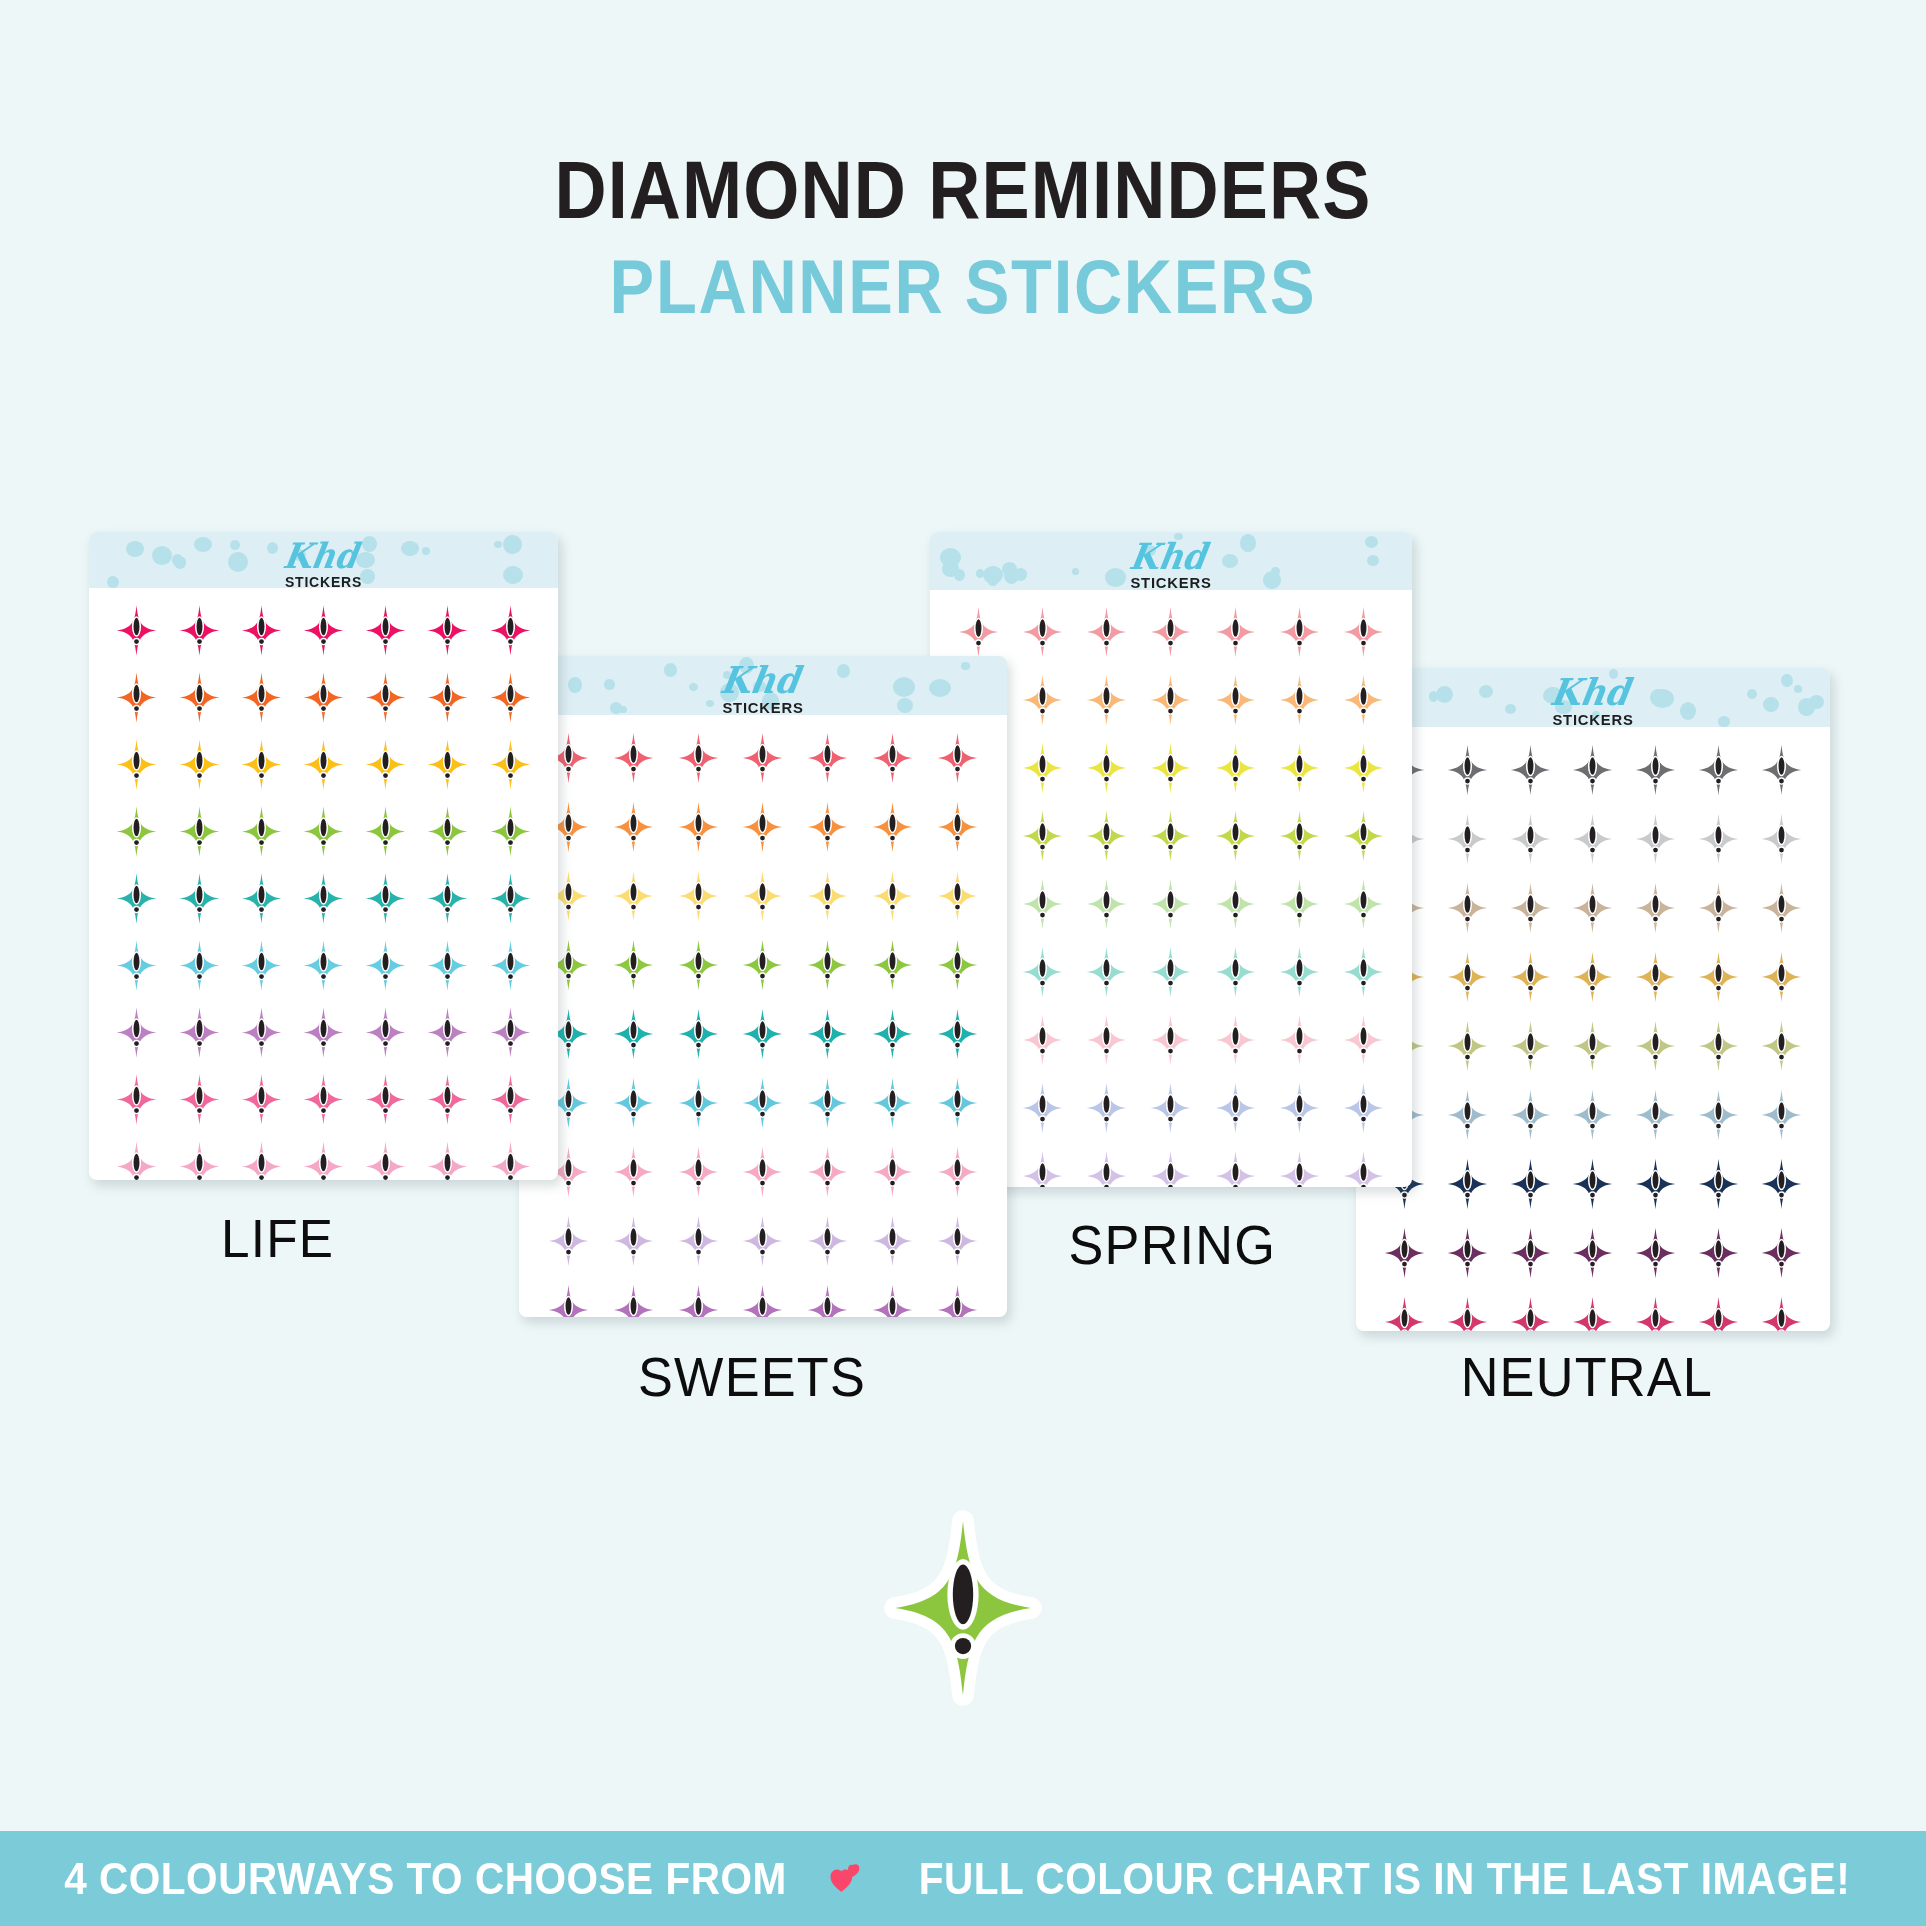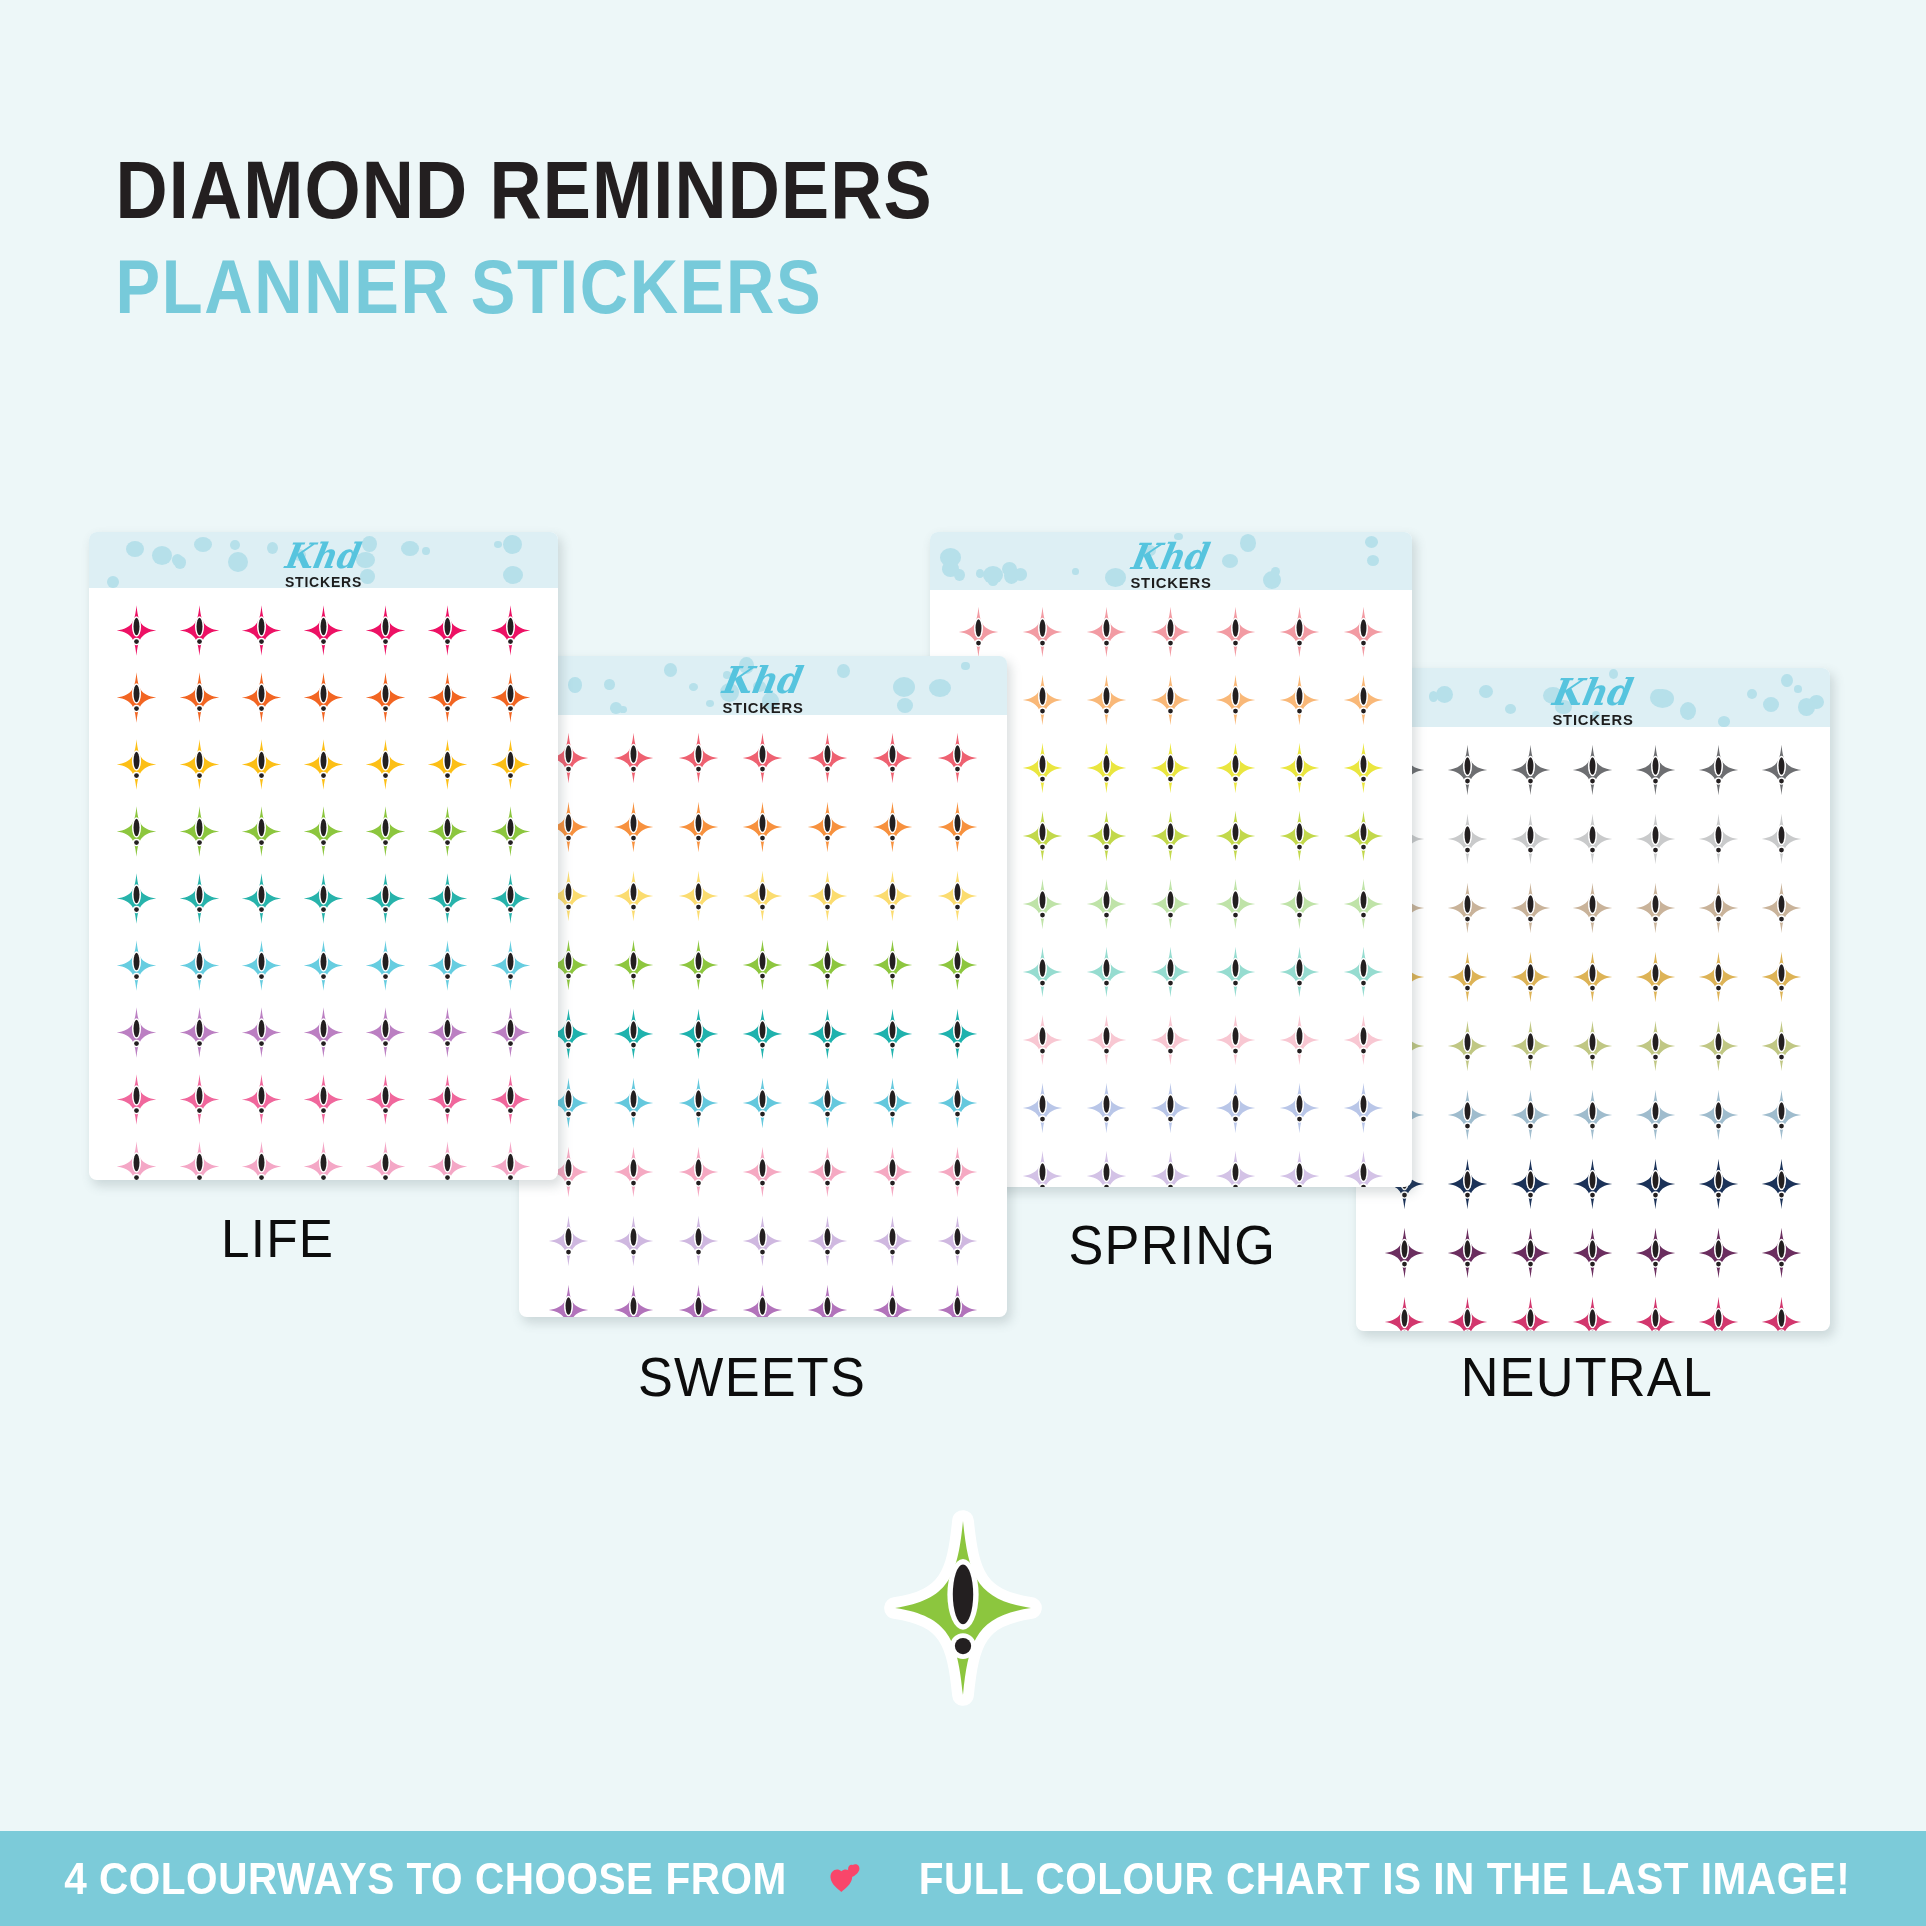--- a/index.html
+++ b/index.html
@@ -15,20 +15,21 @@
     overflow: hidden;
     position: relative;
   }
 
   
   .header {
     position: absolute;
     top: 0;
     left: 0;
     width: 1926px;
+    text-align: center;
   }
   .title-main {
     margin: 0;
     padding-top: 149px;
     font-size: 82px;
     font-weight: bold;
     letter-spacing: 1.3px;
     color: #231f20;
     line-height: 1.0;
     transform: scaleX(0.88);

